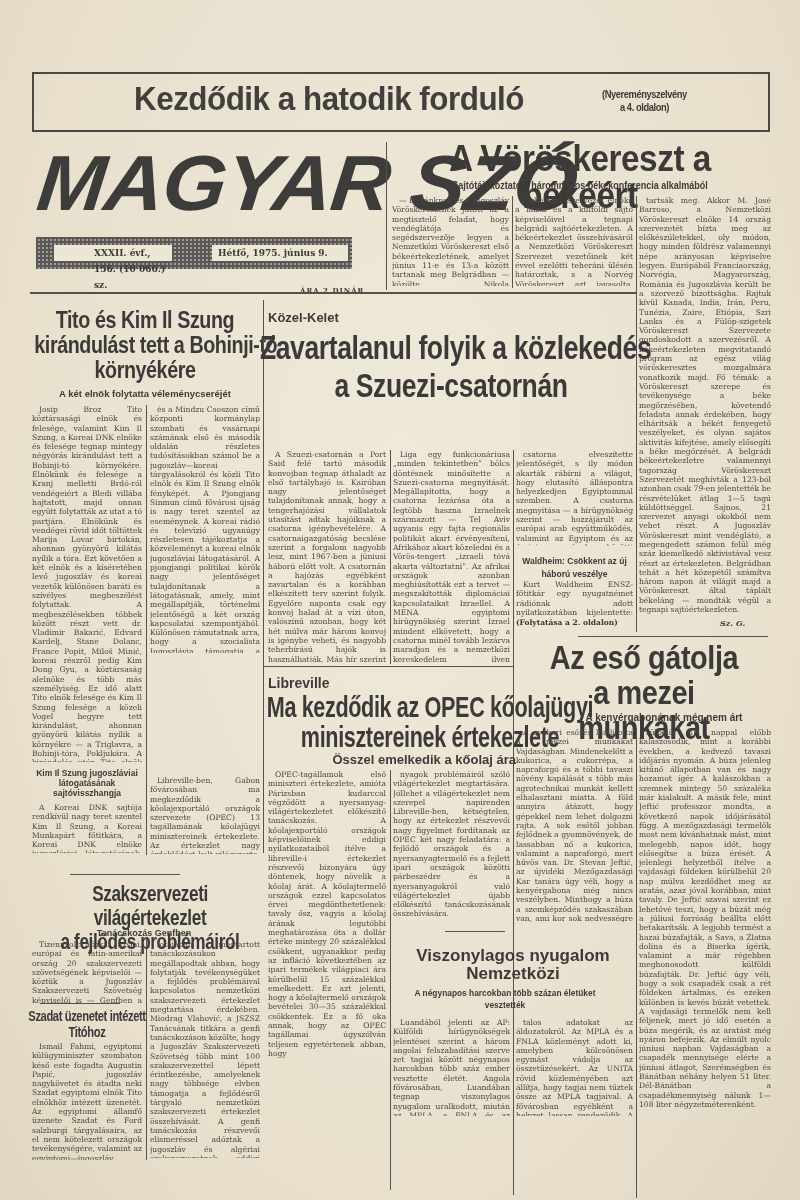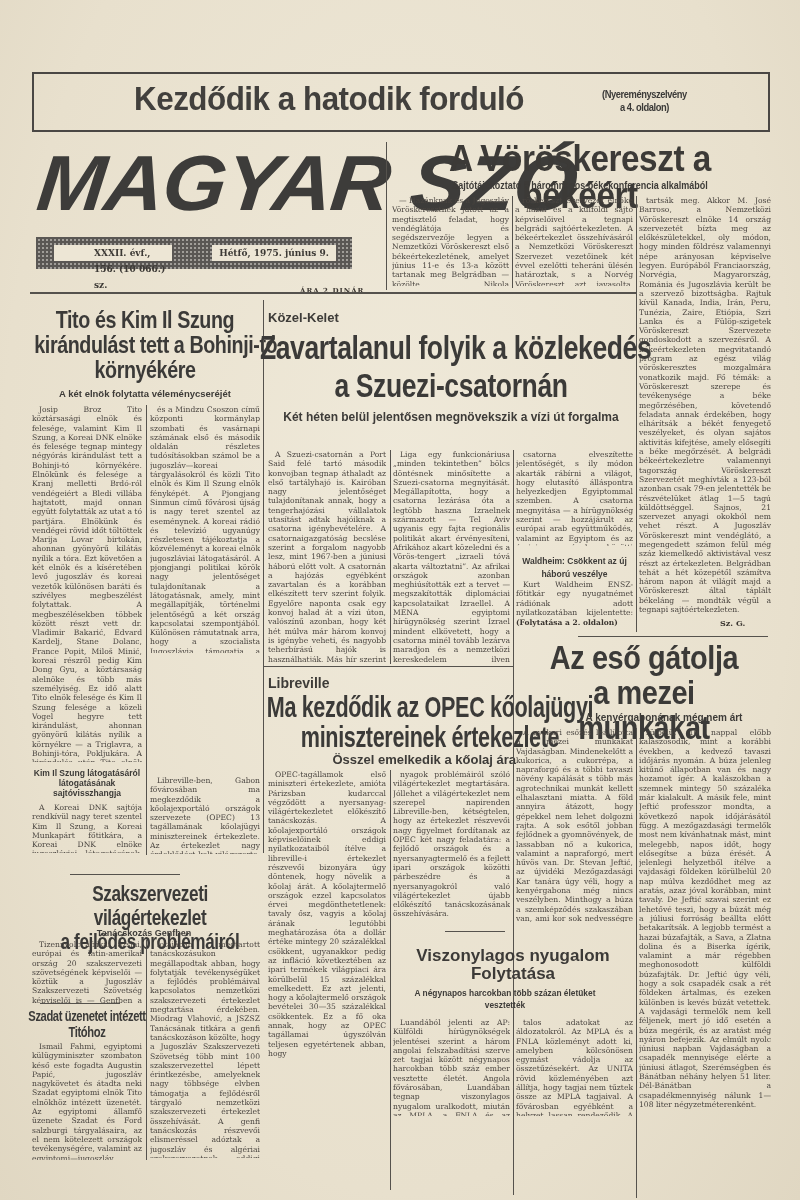--- a/index.html
+++ b/index.html
@@ -18,39 +18,39 @@
     background-image: linear-gradient(90deg, #5a5754 2px, transparent 2px), linear-gradient(#5a5754 2px, transparent 2px);
     background-size: 4px 4px; background-color: #a19e99; }
   .datebox { position: absolute; top: 8px; height: 16px; background: #ede6d5; font-size: 9px; font-weight: bold; line-height: 16px; padding: 0 6px; color: #3c3935; }
   .price { left: 300px; top: 278px; font-size: 7px; font-weight: bold; letter-spacing: 1px; margin-top: 8px; }
   .vrule { position: absolute; width: 1px; background: #55524d; }
   .hrule { position: absolute; height: 2px; background: #55524d; }
   .head { text-align: center; line-height: 1.0; }
   .sub { font-family: "Liberation Sans", sans-serif; font-weight: bold; text-align: center; color: #3d3b38; }
   .txt { font-size: 7.6px; line-height: 9.3px; text-align: justify; color: #4a4540; text-indent: 7px; overflow: hidden; }
   .kicker { font-family: "Liberation Sans", sans-serif; font-weight: bold; color: #3d3b38; }
-  .sig { font-weight: bold; font-size: 8px; }
+  .sig { font-style: italic; font-weight: bold; font-size: 8px; }
 </style>
 </head>
 <body>
 
 <div class="page">
 
   <div class="abs banner">
     <div class="abs cond banner-title">Kezdődik a hatodik forduló</div>
     <div class="abs cond banner-note">
       <div>(Nyereményszelvény</div>
       <div>a 4. oldalon)</div>
     </div>
   </div>
 
   <div class="abs masthead">MAGYAR SZÓ</div>
   <div class="abs datebar">
     <div class="datebox" style="left:18px;width:118px;padding-left:40px;">XXXII. évf., 156. (10 066.) sz.</div>
-    <div class="datebox" style="left:176px;width:124px;text-align:center;">Hétfő, 1975. június 9.</div>
+    <div class="datebox" style="left:176px;width:136px;">Hétfő, 1975. június 9.</div>
   </div>
   <div class="abs price">ÁRA 2 DINÁR</div>
 
   <div class="vrule" style="left:386px;top:142px;height:148px;"></div>
 
   <div class="abs cond head" style="left:390px;top:140px;width:380px;font-size:37px;transform:scaleX(0.9);transform-origin:center;color:#3c3a37;">A Vöröskereszt a békéért</div>
   <div class="abs sub" style="left:390px;top:180px;width:380px;font-size:10px;transform:scaleX(0.9);">Sajtótájékoztató a háromnapos békekonferencia alkalmából</div>
   <div class="abs txt" style="left:392px;top:196px;width:117px;height:90px;">— Hazánknak és a Jugoszláv Vöröskeresztnek jutott az a megtisztelő feladat, hogy vendéglátója és segédszervezője legyen a Nemzetközi Vöröskereszt első békeértekezletének, amelyet június 11-e és 13-a között tartanak meg Belgrádban — közölte Nikola GEORGIJEVSZKI, a Jugoszláv Vö-</div>
   <div class="vrule" style="left:512px;top:196px;height:92px;"></div>
   <div class="abs txt" style="left:515px;top:196px;width:118px;height:90px;">röskereszt Szervezet elnöke a hazai és a külföldi sajtó képviselőivel a tegnapi belgrádi sajtóértekezleten. A békeértekezlet összehívásáról a Nemzetközi Vöröskereszt Szervezet vezetőinek két évvel ezelőtti teheráni ülésén határoztak, s a Norvég Vöröskereszt azt javasolta, hogy Belgrádban</div>
@@ -63,31 +63,30 @@
   <div class="abs cond head" style="left:30px;top:307px;width:230px;font-size:24px;line-height:25px;transform:scaleX(0.82);transform-origin:center;">
     <div>Tito és Kim Il Szung</div>
     <div style="white-space:nowrap;margin-left:-20px;margin-right:-20px;">kirándulást tett a Bohinji-tó</div>
     <div>környékére</div>
   </div>
   <div class="abs sub" style="left:30px;top:388px;width:230px;font-size:9.5px;">A két elnök folytatta véleménycseréjét</div>
   <div class="abs txt" style="left:32px;top:405px;width:110px;height:357px;">Josip Broz Tito köztársasági elnök és felesége, valamint Kim Il Szung, a Koreai DNK elnöke és felesége tegnap mintegy négyórás kirándulást tett a Bohinji-tó környékére. Elnökünk és felesége a Kranj melletti Brdó-ról vendégeiért a Bledi villába hajtatott, majd onnan együtt folytatták az utat a tó partjára. Elnökünk és vendégei rövid időt töltöttek Marija Lovar birtokán, ahonnan gyönyörű kilátás nyílik a tóra. Ezt követően a két elnök és a kíséretében levő jugoszláv és koreai vezetők különösen baráti és szívélyes megbeszélést folytattak. A megbeszélésekben többek között részt vett dr. Vladimir Bakarić, Edvard Kardelj, Stane Dolanc, France Popit, Miloš Minić, koreai részről pedig Kim Dong Gyu, a köztársaság alelnöke és több más személyiség. Ez idő alatt Tito elnök felesége és Kim Il Szung felesége a közeli Vogel hegyre tett kirándulást, ahonnan gyönyörű kilátás nyílik a környékre — a Triglavra, a Bohinji-tóra, Pokljukára. A kirándulás után Tito elnök és felesége nemhivatalos ebéden látta vendégül Kim Il Szungot és feleségét a tó partján, elnökünk rezidenciája közelében. Tito és Kim Il Szung ez alkalommal folytatta véleménycseréjét a közös érdeklődésű kérdésekről.</div>
   <div class="vrule" style="left:146px;top:405px;height:450px;"></div>
   <div class="abs txt" style="left:150px;top:405px;width:110px;height:248px;">és a Mindzu Csoszon című központi kormánylap szombati és vasárnapi számának első és második oldalán részletes tudósításokban számol be a jugoszláv—koreai tárgyalásokról és közli Tito elnök és Kim Il Szung elnök fényképét. A Pjongjang Sinmun című fővárosi újság is nagy teret szentel az eseménynek. A koreai rádió és televízió ugyanúgy részletesen tájékoztatja a közvéleményt a koreai elnök jugoszláviai látogatásáról. A pjongjangi politikai körök nagy jelentőséget tulajdonítanak a látogatásnak, amely, mint megállapítják, történelmi jelentőségű a két ország kapcsolatai szempontjából. Különösen rámutatnak arra, hogy a szocialista Jugoszlávia támogatja a Koreai DNK-t és Kim Il Szung elnöknek azt a javaslatát, amely szerint békés úton kell egyesíteni a mesterségesen kettéosztott Koreát.</div>
 
-  <div class="abs sub" style="left:32px;top:768px;width:110px;font-size:8.5px;line-height:10px;">Kim Il Szung látogatásáról látogatásának sajtóvisszhangja</div>
+  <div class="abs sub" style="left:32px;top:768px;width:110px;font-size:8.5px;line-height:10px;">Kim Il Szung jugoszláviai látogatásának sajtóvisszhangja</div>
   <div class="abs txt" style="left:32px;top:803px;width:110px;height:50px;">A Koreai DNK sajtója rendkívül nagy teret szentel Kim Il Szung, a Koreai Munkapárt főtitkára, a Koreai DNK elnöke jugoszláviai látogatásának. A Rodong Sinmun című központi pártlap</div>
 
   <div class="vrule" style="left:263px;top:300px;height:553px;"></div>
 
   <div class="abs kicker" style="left:268px;top:310px;font-size:13px;text-align:right;">Közel-Kelet</div>
   <div class="abs cond head" style="left:266px;top:328px;width:370px;font-size:34px;line-height:38px;transform:scaleX(0.78);transform-origin:center;">
     <div style="white-space:nowrap;margin:0 -60px;">Zavartalanul folyik a közlekedés</div>
     <div>a Szuezi-csatornán</div>
   </div>
-  <div class="abs sub" style="left:266px;top:410px;width:370px;font-size:12px;line-height:15px;">Két héten belül jelentősen megnövekszik a vízi út forgalma</div>
   <div class="abs txt" style="left:268px;top:450px;width:118px;height:212px;">A Szuezi-csatornán a Port Said felé tartó második konvojban tegnap áthaladt az első tartályhajó is. Kairóban nagy jelentőséget tulajdonítanak annak, hogy a tengerhajózási vállalatok utasítást adtak hajóiknak a csatorna igénybevételére. A csatornaigazgatóság becslése szerint a forgalom nagyobb lesz, mint 1967-ben a júniusi háború előtt volt. A csatornán a hajózás egyébként zavartalan és a korábban elkészített terv szerint folyik. Egyelőre naponta csak egy konvoj halad át a vízi úton, valószínű azonban, hogy két hét múlva már három konvoj is igénybe veheti, és nagyobb teherbírású hajók is használhatják. Más hír szerint az Arab</div>
   <div class="vrule" style="left:390px;top:450px;height:214px;"></div>
   <div class="abs txt" style="left:393px;top:450px;width:117px;height:212px;">Liga egy funkcionáriusa „minden tekintetben” bölcs döntésnek minősítette a Szuezi-csatorna megnyitását. Megállapította, hogy a csatorna lezárása óta a legtöbb haszna Izraelnek származott — Tel Aviv ugyanis egy fajta regionális politikát akart érvényesíteni, Afrikához akart közeledni és a Vörös-tengert „izraeli tóvá akarta változtatni”. Az afrikai országok azonban meghiúsították ezt a tervet — megszakították diplomáciai kapcsolataikat Izraellel. A MENA egyiptomi hírügynökség szerint Izrael mindent elkövetett, hogy a csatorna minél tovább lezárva maradjon és a nemzetközi kereskedelem ilyen értelemben átszerveződjön. A cionista propaganda szervei azt állították, hogy a Szuezi-</div>
   <div class="vrule" style="left:513px;top:450px;height:214px;"></div>
   <div class="abs txt" style="left:516px;top:450px;width:117px;height:96px;">csatorna elveszítette jelentőségét, s ily módon akarták rábírni a világot, hogy elutasító álláspontra helyezkedjen Egyiptommal szemben. A csatorna megnyitása — a hírügynökség szerint — hozzájárult az európai arab együttműködés, valamint az Egyiptom és az ázsiai országok közötti kapcsolatok megszilárdításához.</div>
 
   <div class="abs sub" style="left:516px;top:555px;width:117px;font-size:8.5px;line-height:13px;">Waldheim: Csökkent az új háború veszélye</div>
   <div class="abs txt" style="left:516px;top:580px;width:117px;height:38px;">Kurt Waldheim ENSZ-főtitkár egy nyugatnémet rádiónak adott nyilatkozatában kijelentette: még van</div>
   <div class="abs" style="left:516px;top:618px;font-size:7.5px;font-weight:bold;">(Folytatása a 2. oldalon)</div>
 
@@ -129,21 +128,21 @@
   <div class="hrule" style="left:40px;top:1003px;width:80px;height:1px;"></div>
   <div class="abs cond head" style="left:22px;top:1008px;width:130px;font-size:14px;line-height:16px;transform:scaleX(0.8);transform-origin:center;">
     <div style="white-space:nowrap;margin:0 -20px;">Szadat üzenetet intézett</div>
     <div>Titóhoz</div>
   </div>
   <div class="abs txt" style="left:32px;top:1042px;width:110px;height:118px;">Ismail Fahmi, egyiptomi külügyminiszter szombaton késő este fogadta Augustin Papić, jugoszláv nagykövetet és átadta neki Szadat egyiptomi elnök Tito elnökhöz intézett üzenetét. Az egyiptomi államfő üzenete Szadat és Ford salzburgi tárgyalásaira, az el nem kötelezett országok tevékenységére, valamint az egyiptomi—jugoszláv gazdasági együttműködésre vonatkozik.</div>
 
   <div class="hrule" style="left:445px;top:931px;width:60px;height:1px;"></div>
   <div class="abs head" style="left:393px;top:947px;width:240px;font-family:'Liberation Sans',sans-serif;font-weight:bold;font-size:17px;line-height:18px;color:#3c3a37;">
     <div>Viszonylagos nyugalom</div>
-    <div>Folytatása</div>
+    <div>Nemzetközi</div>
   </div>
   <div class="abs sub" style="left:380px;top:987px;width:250px;font-size:9.5px;line-height:12px;transform:scaleX(0.88);">
     <div>A négynapos harcokban több százan életüket</div>
     <div>vesztették</div>
   </div>
   <div class="abs txt" style="left:393px;top:1018px;width:117px;height:98px;">Luandából jelenti az AP: Külföldi hírügynökségek jelentései szerint a három angolai felszabadítási szerve zet tagjai között négynapos harcokban több száz ember vesztette életét. Angola fővárosában, Luandában tegnap viszonylagos nyugalom uralkodott, miután az MPLA, a FNLA és az UNITA vezetői parancsot adtak egységeiknek, hogy szüntessék be a tüzet. Akár a korábbi esetekben, az angolai fővárosban ezúttal sem tettek közzé hiva-</div>
   <div class="vrule" style="left:513px;top:1018px;height:100px;"></div>
   <div class="abs txt" style="left:516px;top:1018px;width:117px;height:98px;">talos adatokat az áldozatokról. Az MPLA és a FNLA közleményt adott ki, amelyben kölcsönösen egymást vádolja az összetűzésekért. Az UNITA rövid közleményében azt állítja, hogy tagjai nem tűztek össze az MPLA tagjaival. A fővárosban egyébként a helyzet lassan rendeződik. A piacok még zárva vannak, de több üzlet kinyitott és a közlekedés megindult azokban a városnegyedekben is, amelyekben szombaton még heves utcai harcok folytak.</div>
 
 </div>

